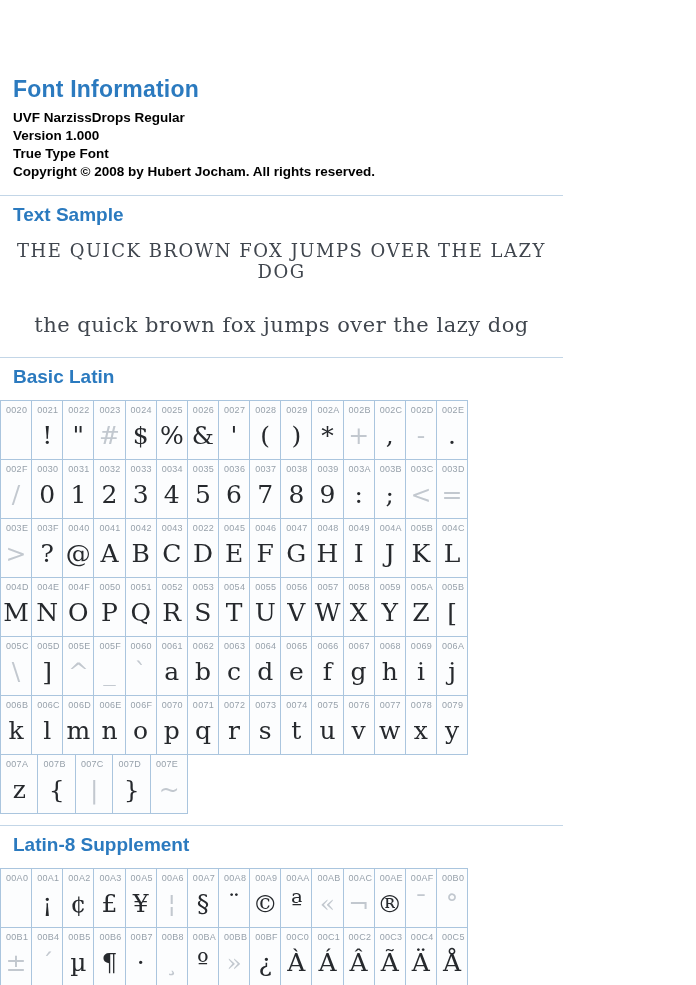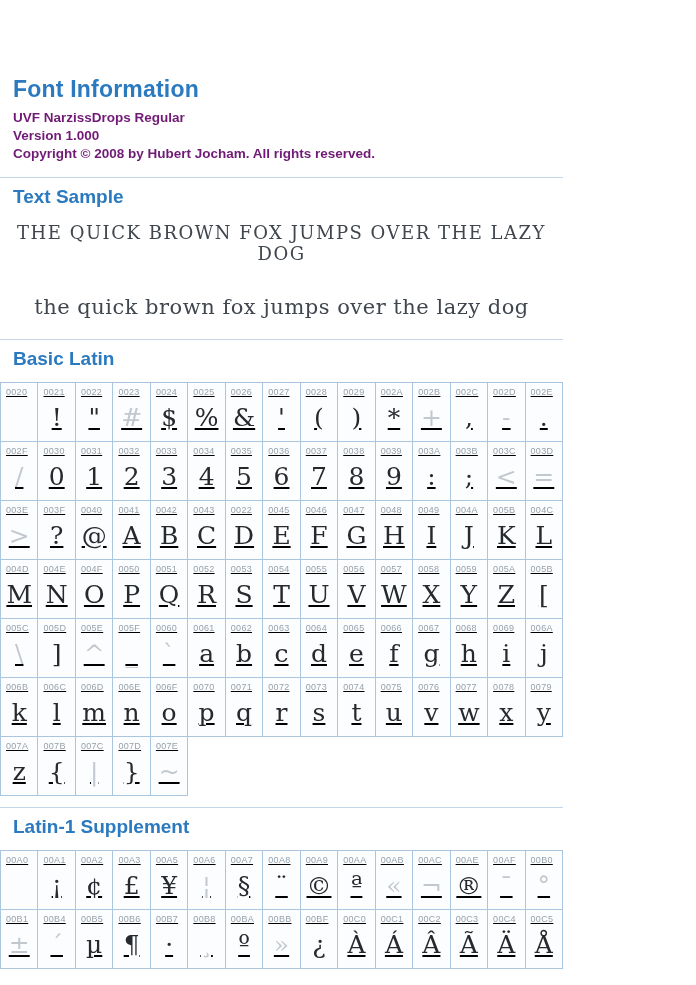--- a/index.html
+++ b/index.html
@@ -7,21 +7,21 @@
     width:696px;height:985px;background:#ffffff;
     font-family:"Liberation Sans",sans-serif;
     overflow:hidden;
   }
   .content{width:563px;padding-top:76px;}
   .h1{
     font-size:23px;font-weight:bold;color:#2b7abf;
     margin:0 0 6px 13px;letter-spacing:0.2px;
   }
   .meta-line{
-    font-size:13.5px;font-weight:bold;color:#701a75;
+    font-size:13.5px;font-weight:bold;color:#000000;
     line-height:18px;margin-left:13px;
   }
   .section-rule{border:none;border-top:1px solid #c3d6e7;margin:0;height:0;}
   .rule-sample{margin-top:14px;}
   .rule-basic{margin-top:20px;}
   .rule-latin1{margin-top:11px;}
   .h2{
     font-size:19px;font-weight:bold;color:#2b7abf;
     margin:8px 0 0 13px;
   }
@@ -29,21 +29,21 @@
     font-family:"DejaVu Serif",serif;font-size:18px;letter-spacing:1.5px;
     color:#40464e;text-align:center;margin-top:14px;
   }
   .sample-lower{
     font-family:"DejaVu Serif",serif;font-size:21px;letter-spacing:0.5px;
     color:#40464e;text-align:center;margin-top:31px;margin-bottom:0;
   }
   .glyph-table{
     margin-top:12px;
     border-top:1px solid #aac5de;border-left:1px solid #aac5de;
-    width:563px;box-sizing:border-box;text-decoration:underline;
+    width:468px;box-sizing:border-box;
   }
   .g-row{display:flex;}
   .g-cell{
     box-sizing:border-box;width:37.47px;height:59px;
     border-right:1px solid #aac5de;border-bottom:1px solid #aac5de;
     background:#fcfdfe;display:flex;flex-direction:column;
   }
   .g-code{
     font-size:9px;color:#97a1ab;padding:4px 0 0 5px;letter-spacing:0.3px;
   }
@@ -57,20 +57,21 @@
 </head>
 <body>
 
 <div class="content">
 
   <div class="h1">Font Information</div>
 
   <div>
     <div class="meta-line">UVF NarzissDrops Regular</div>
     <div class="meta-line">Version 1.000</div>
+    <div class="meta-line">True Type Font</div>
     <div class="meta-line">Copyright © 2008 by Hubert Jocham. All rights reserved.</div>
   </div>
 
   <hr class="section-rule rule-sample">
   <div class="h2">Text Sample</div>
   <div class="sample-upper">THE QUICK BROWN FOX JUMPS OVER THE LAZY DOG</div>
   <div class="sample-lower">the quick brown fox jumps over the lazy dog</div>
 
   <hr class="section-rule rule-basic">
   <div class="h2">Basic Latin</div>
@@ -465,21 +466,21 @@
           <div class="g-glyph">}</div>
         </div>
         <div class="g-cell">
           <div class="g-code">007E</div>
           <div class="g-glyph light">~</div>
         </div>
       </div>
     </div>
 
   <hr class="section-rule rule-latin1">
-  <div class="h2">Latin-1 Supplement</div>
+  <div class="h2">Latin-8 Supplement</div>
   <div class="glyph-table">
       <div class="g-row">
         <div class="g-cell">
           <div class="g-code">00A0</div>
           <div class="g-glyph"></div>
         </div>
         <div class="g-cell">
           <div class="g-code">00A1</div>
           <div class="g-glyph">¡</div>
         </div>

